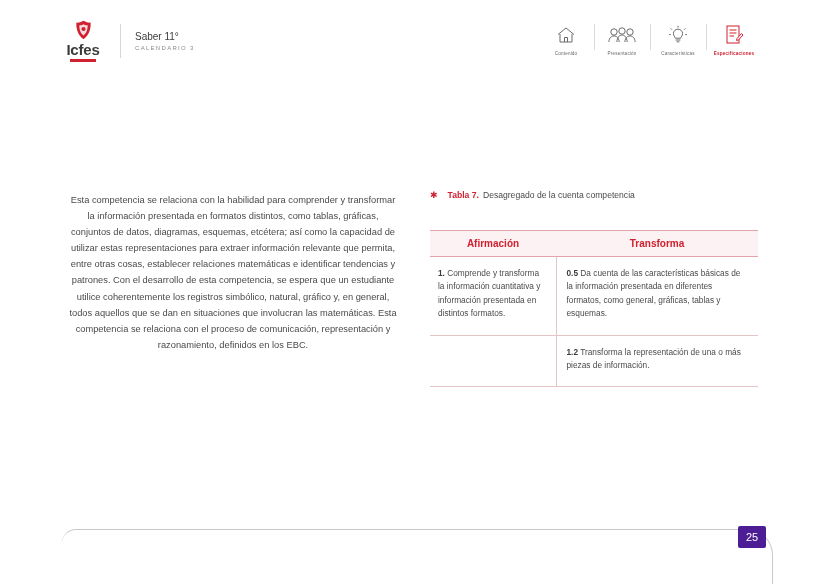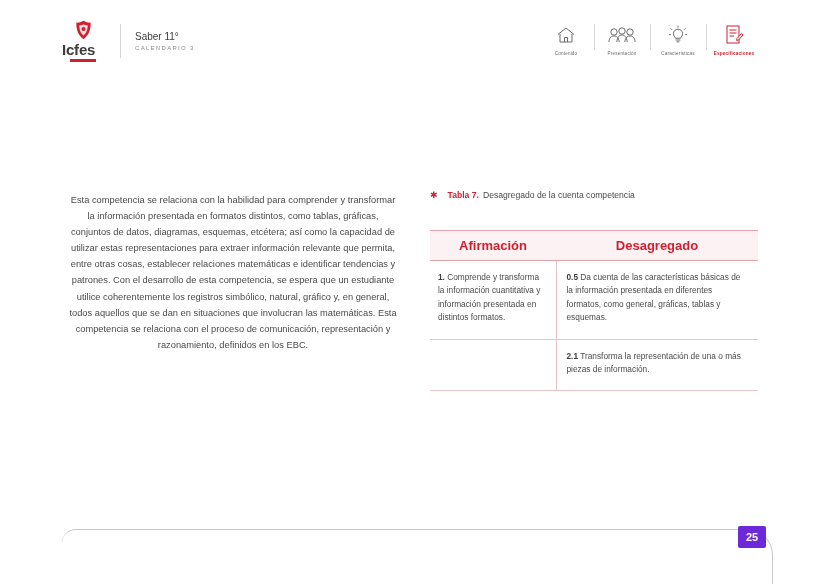--- a/index.html
+++ b/index.html
@@ -25,20 +25,21 @@
   }
   .brand {
     position: absolute;
     left: 62px;
     top: 20px;
     display: flex;
     align-items: center;
   }
   .logo-block {
     width: 42px;
+    text-align: center;
     line-height: 1;
   }
   .logo-shield {
     display: block;
     margin: 0 auto 2px auto;
   }
   .logo-word {
     font-size: 15px;
     font-weight: bold;
     color: #3c3c3b;
@@ -161,21 +162,21 @@
     font-weight: bold;
     margin-right: 4px;
   }
 
   table.competency {
     width: 328px;
     border-collapse: collapse;
     table-layout: fixed;
   }
   table.competency th {
-    font-size: 13px;
+    font-size: 10px;
     font-weight: bold;
     color: #d1202f;
     background: #fdf2f3;
     padding: 7px 0;
     text-align: center;
     border-top: 1px solid #e2a4ab;
     border-bottom: 1px solid #e2a4ab;
   }
   table.competency th.col-a { width: 126px; }
   table.competency th.col-b { width: 202px; }
@@ -204,24 +205,24 @@
     color: #3c3c3b;
   }
 
   
   .page-number {
     position: absolute;
     right: 62px;
     bottom: 36px;
     width: 28px;
     height: 22px;
-    background: #6d28d9;
+    background: #4c1d95;
     color: #ffffff;
     font-size: 11px;
-    font-weight: bold;
+    font-weight: normal;
     border-radius: 2px;
     display: flex;
     align-items: center;
     justify-content: center;
   }
   .footer-curve {
     position: absolute;
     left: 62px;
     bottom: -26px;
     width: 710px;
@@ -326,36 +327,36 @@
     <span class="caption-star">✱</span>
     <span>
       <span class="caption-strong">Tabla 7.</span><span>Desagregado de la cuenta competencia</span>
     </span>
   </div>
 
   <table class="competency">
     <thead>
       <tr>
         <th class="col-a">Afirmación</th>
-        <th class="col-b">Desagregado</th>
+        <th class="col-b">Transforma</th>
       </tr>
     </thead>
     <tbody>
       <tr>
         <td class="cell-left">
           <span class="num">1.</span><span> Comprende y transforma la información cuantitativa y información presentada en distintos formatos.</span>
         </td>
         <td>
           <span class="num">0.5</span><span> Da cuenta de las características básicas de la información presentada en diferentes formatos, como general, gráficas, tablas y esquemas.</span>
         </td>
       </tr>
       <tr class="row-last">
         <td class="blank"></td>
         <td>
-          <span class="num">2.1</span><span> Transforma la representación de una o más piezas de información.</span>
+          <span class="num">1.2</span><span> Transforma la representación de una o más piezas de información.</span>
         </td>
       </tr>
     </tbody>
   </table>
 </div>
 
 <div class="footer-curve"></div>
 <div class="page-number">25</div>
 
 </body></html>

